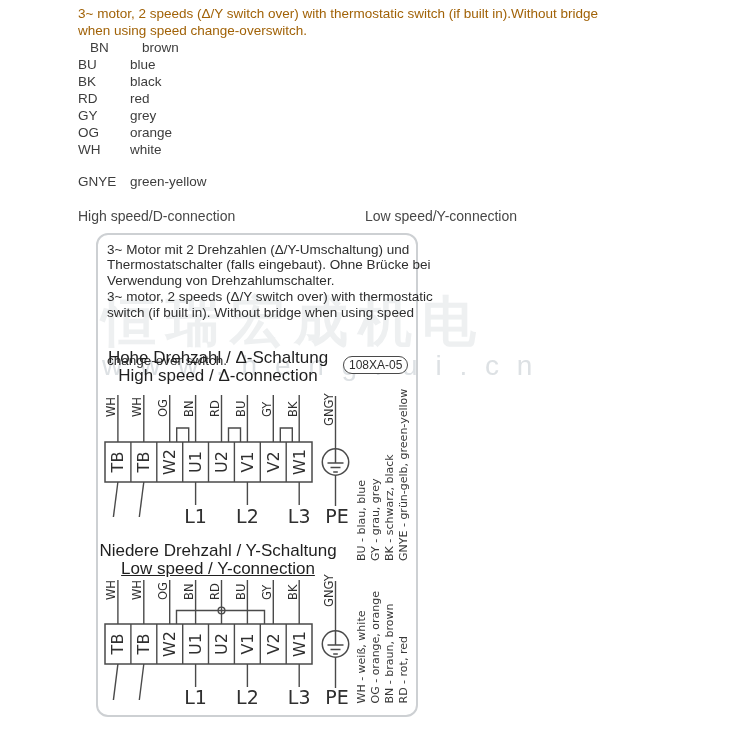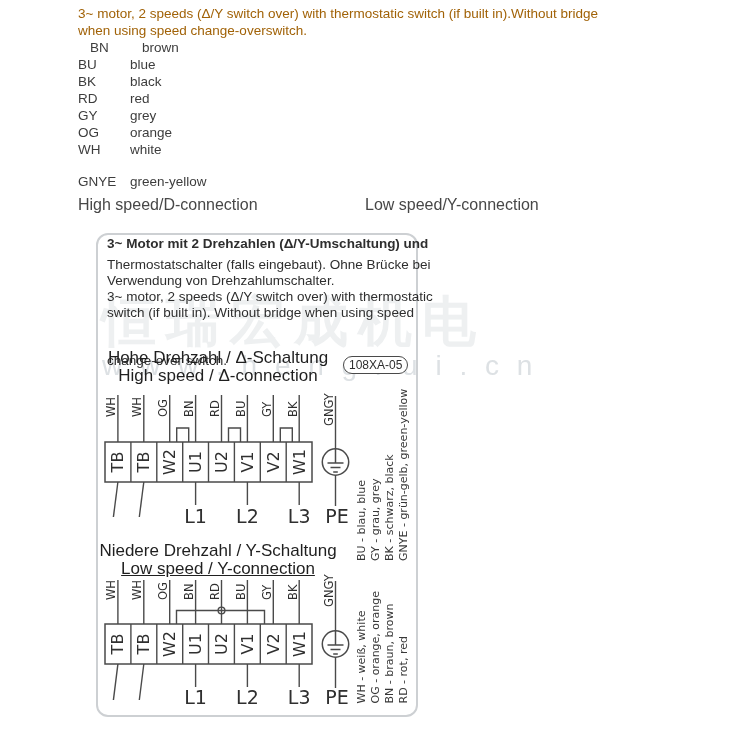--- a/index.html
+++ b/index.html
@@ -4,21 +4,21 @@
 <style>
   html,body{margin:0;padding:0;}
   body{
     width:750px;height:730px;position:relative;background:#ffffff;
     font-family:"Liberation Sans",sans-serif;color:#3a3a3a;overflow:hidden;
   }
   .abs{position:absolute;}
   .body-text{font-size:13.5px;line-height:17px;color:#a16207;white-space:nowrap;}
   .legend-row{position:absolute;left:78px;font-size:13.5px;color:#3d3d3d;white-space:nowrap;}
   .legend-row .code{display:inline-block;width:52px;}
-  .section-label{position:absolute;top:196px;font-size:16px;color:#474747;white-space:nowrap;}
+  .section-label{position:absolute;top:208px;font-size:14px;color:#474747;white-space:nowrap;}
   .panel{
     position:absolute;left:96px;top:233px;width:322px;height:484px;
     border:2px solid #cdd0d3;border-radius:12px;background:transparent;box-sizing:border-box;
   }
   .panel-text{position:absolute;left:107px;font-size:13.5px;line-height:16px;color:#2e2e2e;white-space:nowrap;}
   .diagram-title{position:absolute;left:96px;width:244px;text-align:center;font-size:17px;color:#1f1f1f;white-space:nowrap;}
   .badge{
     position:absolute;left:343px;top:356px;font-size:12px;color:#2e2e2e;
     border:1.3px solid #4a4a4a;border-radius:9px;padding:1px 5px;background:#fff;white-space:nowrap;
   }
@@ -51,21 +51,21 @@
 <div class="legend-row" style="top:108px;"><span class="code">GY</span><span>grey</span></div>
 <div class="legend-row" style="top:125px;"><span class="code">OG</span><span>orange</span></div>
 <div class="legend-row" style="top:142px;"><span class="code">WH</span><span>white</span></div>
 <div class="legend-row" style="top:159px;margin-top:15px;"><span class="code">GNYE</span><span>green-yellow</span></div>
 
 <div class="section-label" style="left:78px;">High speed/D-connection</div>
 <div class="section-label" style="left:365px;">Low speed/Y-connection</div>
 
 <div class="panel"></div>
 
-<div class="panel-text" style="top:236px;font-weight:bold;">3~ Motor mit 2 Drehzahlen (Δ/Y-Umschaltung) und</div>
+<div class="panel-text" style="top:242px;">3~ Motor mit 2 Drehzahlen (Δ/Y-Umschaltung) und</div>
 <div class="panel-text" style="top:257px;">Thermostatschalter (falls eingebaut). Ohne Brücke bei</div>
 <div class="panel-text" style="top:273px;">Verwendung von Drehzahlumschalter.</div>
 <div class="panel-text" style="top:289px;">3~ motor, 2 speeds (Δ/Y switch over) with thermostatic</div>
 <div class="panel-text" style="top:305px;">switch (if built in). Without bridge when using speed</div>
 <div class="panel-text" style="top:337px;margin-top:16px;">change-over switch.</div>
 
 <div class="diagram-title" style="top:348px;">Hohe Drehzahl / Δ-Schaltung</div>
 <div class="diagram-title" style="top:366px;">High speed / Δ-connection</div>
 <div class="badge">108XA-05</div>
 <div class="diagram-title" style="top:541px;">Niedere Drehzahl / Y-Schaltung</div>

